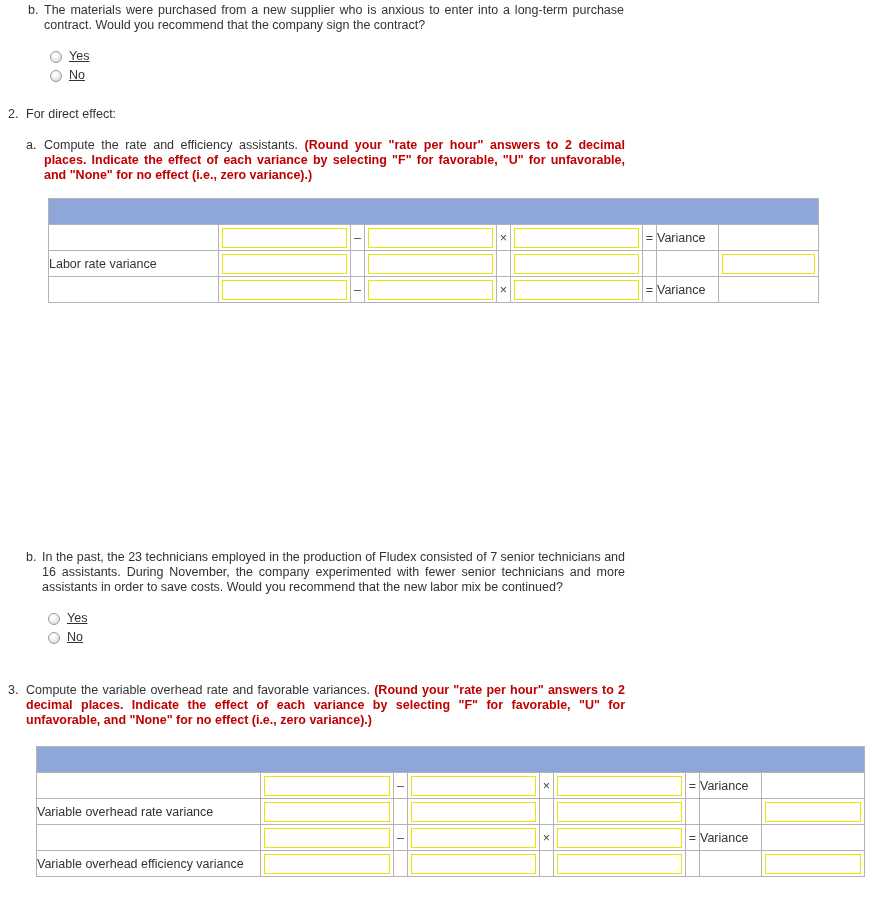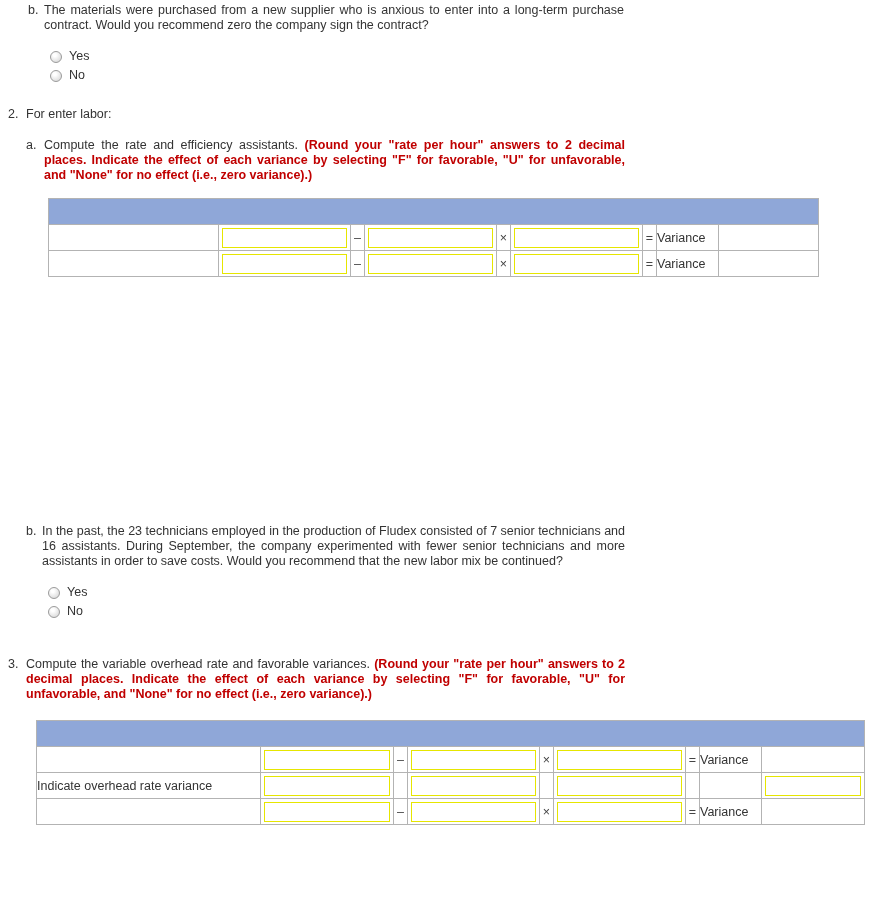--- a/index.html
+++ b/index.html
@@ -25,21 +25,21 @@
   .red { color: #c00000; font-weight: bold; }
 
   .opts { margin-top: 14px; padding-left: 22px; }
   .opt { display: flex; align-items: center; height: 19px; cursor: default; }
   .radio {
     width: 12px; height: 12px; flex: 0 0 12px;
     border: 1px solid #9b9b9b; border-radius: 50%;
     background: radial-gradient(circle at 38% 32%, #ffffff 15%, #dedede 75%, #cfcfcf);
     margin-right: 7px;
   }
-  .olabel { line-height: 15px; }
+  .olabel { line-height: 15px; text-decoration: underline; }
 
   table.variance {
     border-collapse: collapse;
     table-layout: fixed;
   }
   table.t1 { margin: 15px 0 0 48px; width: 770px; }
   table.t2 { margin: 18px 0 0 36px; width: 828px; }
   table.variance th, table.variance td {
     border: 1px solid #b3b3b3;
     padding: 0;
@@ -66,38 +66,38 @@
   }
 </style>
 </head>
 <body>
 
 <div class="page">
 
   <section class="sec-b1">
     <div class="para">
       <span class="lab">b.</span>
-      <div class="txt">The materials were purchased from a new supplier who is anxious to enter into a long-term purchase contract. Would you recommend zero the company sign the contract?</div>
+      <div class="txt">The materials were purchased from a new supplier who is anxious to enter into a long-term purchase contract. Would you recommend that the company sign the contract?</div>
     </div>
     <div class="opts">
       <label class="opt">
         <span class="radio"></span>
         <span class="olabel">Yes</span>
       </label>
       <label class="opt">
         <span class="radio"></span>
         <span class="olabel">No</span>
       </label>
     </div>
   </section>
 
   <section class="sec2">
     <div class="para">
       <span class="lab lab18">2.</span>
-      <div class="txt">For enter labor:</div>
+      <div class="txt">For direct effect:</div>
     </div>
   </section>
 
   <section class="sec2a">
     <div class="para">
       <span class="lab lab18">a.</span>
       <div class="txt"><span>Compute the rate and efficiency assistants.</span> <span class="red">(Round your "rate per hour" answers to 2 decimal places. Indicate the effect of each variance by selecting "F" for favorable, "U" for unfavorable, and "None" for no effect (i.e., zero variance).)</span></div>
     </div>
   </section>
 
@@ -128,20 +128,39 @@
           </td>
       <td class="op">×</td>
       <td>
             <input class="ans" style="">
           </td>
       <td class="op">=</td>
       <td class="varlbl">Variance</td>
       <td></td>
     </tr>
     <tr>
+      <td class="lbl">Labor rate variance</td>
+      <td>
+            <input class="ans" style="">
+          </td>
+      <td class="op"></td>
+      <td>
+            <input class="ans" style="">
+          </td>
+      <td class="op"></td>
+      <td>
+            <input class="ans" style="">
+          </td>
+      <td class="op"></td>
+      <td class="varlbl"></td>
+      <td>
+            <input class="ans" style="">
+          </td>
+    </tr>
+    <tr>
       <td class="lbl"></td>
       <td>
             <input class="ans" style="">
           </td>
       <td class="op">–</td>
       <td>
             <input class="ans" style="">
           </td>
       <td class="op">×</td>
       <td>
@@ -150,21 +169,21 @@
       <td class="op">=</td>
       <td class="varlbl">Variance</td>
       <td></td>
     </tr>
   </tbody>
     </table>
 
   <section class="sec2b">
     <div class="para">
       <span class="lab">b.</span>
-      <div class="txt">In the past, the 23 technicians employed in the production of Fludex consisted of 7 senior technicians and 16 assistants. During September, the company experimented with fewer senior technicians and more assistants in order to save costs. Would you recommend that the new labor mix be continued?</div>
+      <div class="txt">In the past, the 23 technicians employed in the production of Fludex consisted of 7 senior technicians and 16 assistants. During November, the company experimented with fewer senior technicians and more assistants in order to save costs. Would you recommend that the new labor mix be continued?</div>
     </div>
     <div class="opts">
       <label class="opt">
         <span class="radio"></span>
         <span class="olabel">Yes</span>
       </label>
       <label class="opt">
         <span class="radio"></span>
         <span class="olabel">No</span>
       </label>
@@ -205,21 +224,21 @@
           </td>
       <td class="op">×</td>
       <td>
             <input class="ans" style="">
           </td>
       <td class="op">=</td>
       <td class="varlbl">Variance</td>
       <td></td>
     </tr>
     <tr>
-      <td class="lbl">Indicate overhead rate variance</td>
+      <td class="lbl">Variable overhead rate variance</td>
       <td>
             <input class="ans" style="">
           </td>
       <td class="op"></td>
       <td>
             <input class="ans" style="">
           </td>
       <td class="op"></td>
       <td>
             <input class="ans" style="">
@@ -239,17 +258,36 @@
       <td>
             <input class="ans" style="">
           </td>
       <td class="op">×</td>
       <td>
             <input class="ans" style="">
           </td>
       <td class="op">=</td>
       <td class="varlbl">Variance</td>
       <td></td>
+    </tr>
+    <tr>
+      <td class="lbl">Variable overhead efficiency variance</td>
+      <td>
+            <input class="ans" style="">
+          </td>
+      <td class="op"></td>
+      <td>
+            <input class="ans" style="">
+          </td>
+      <td class="op"></td>
+      <td>
+            <input class="ans" style="">
+          </td>
+      <td class="op"></td>
+      <td class="varlbl"></td>
+      <td>
+            <input class="ans" style="">
+          </td>
     </tr>
   </tbody>
     </table>
 
 </div>
 
 </body></html>

